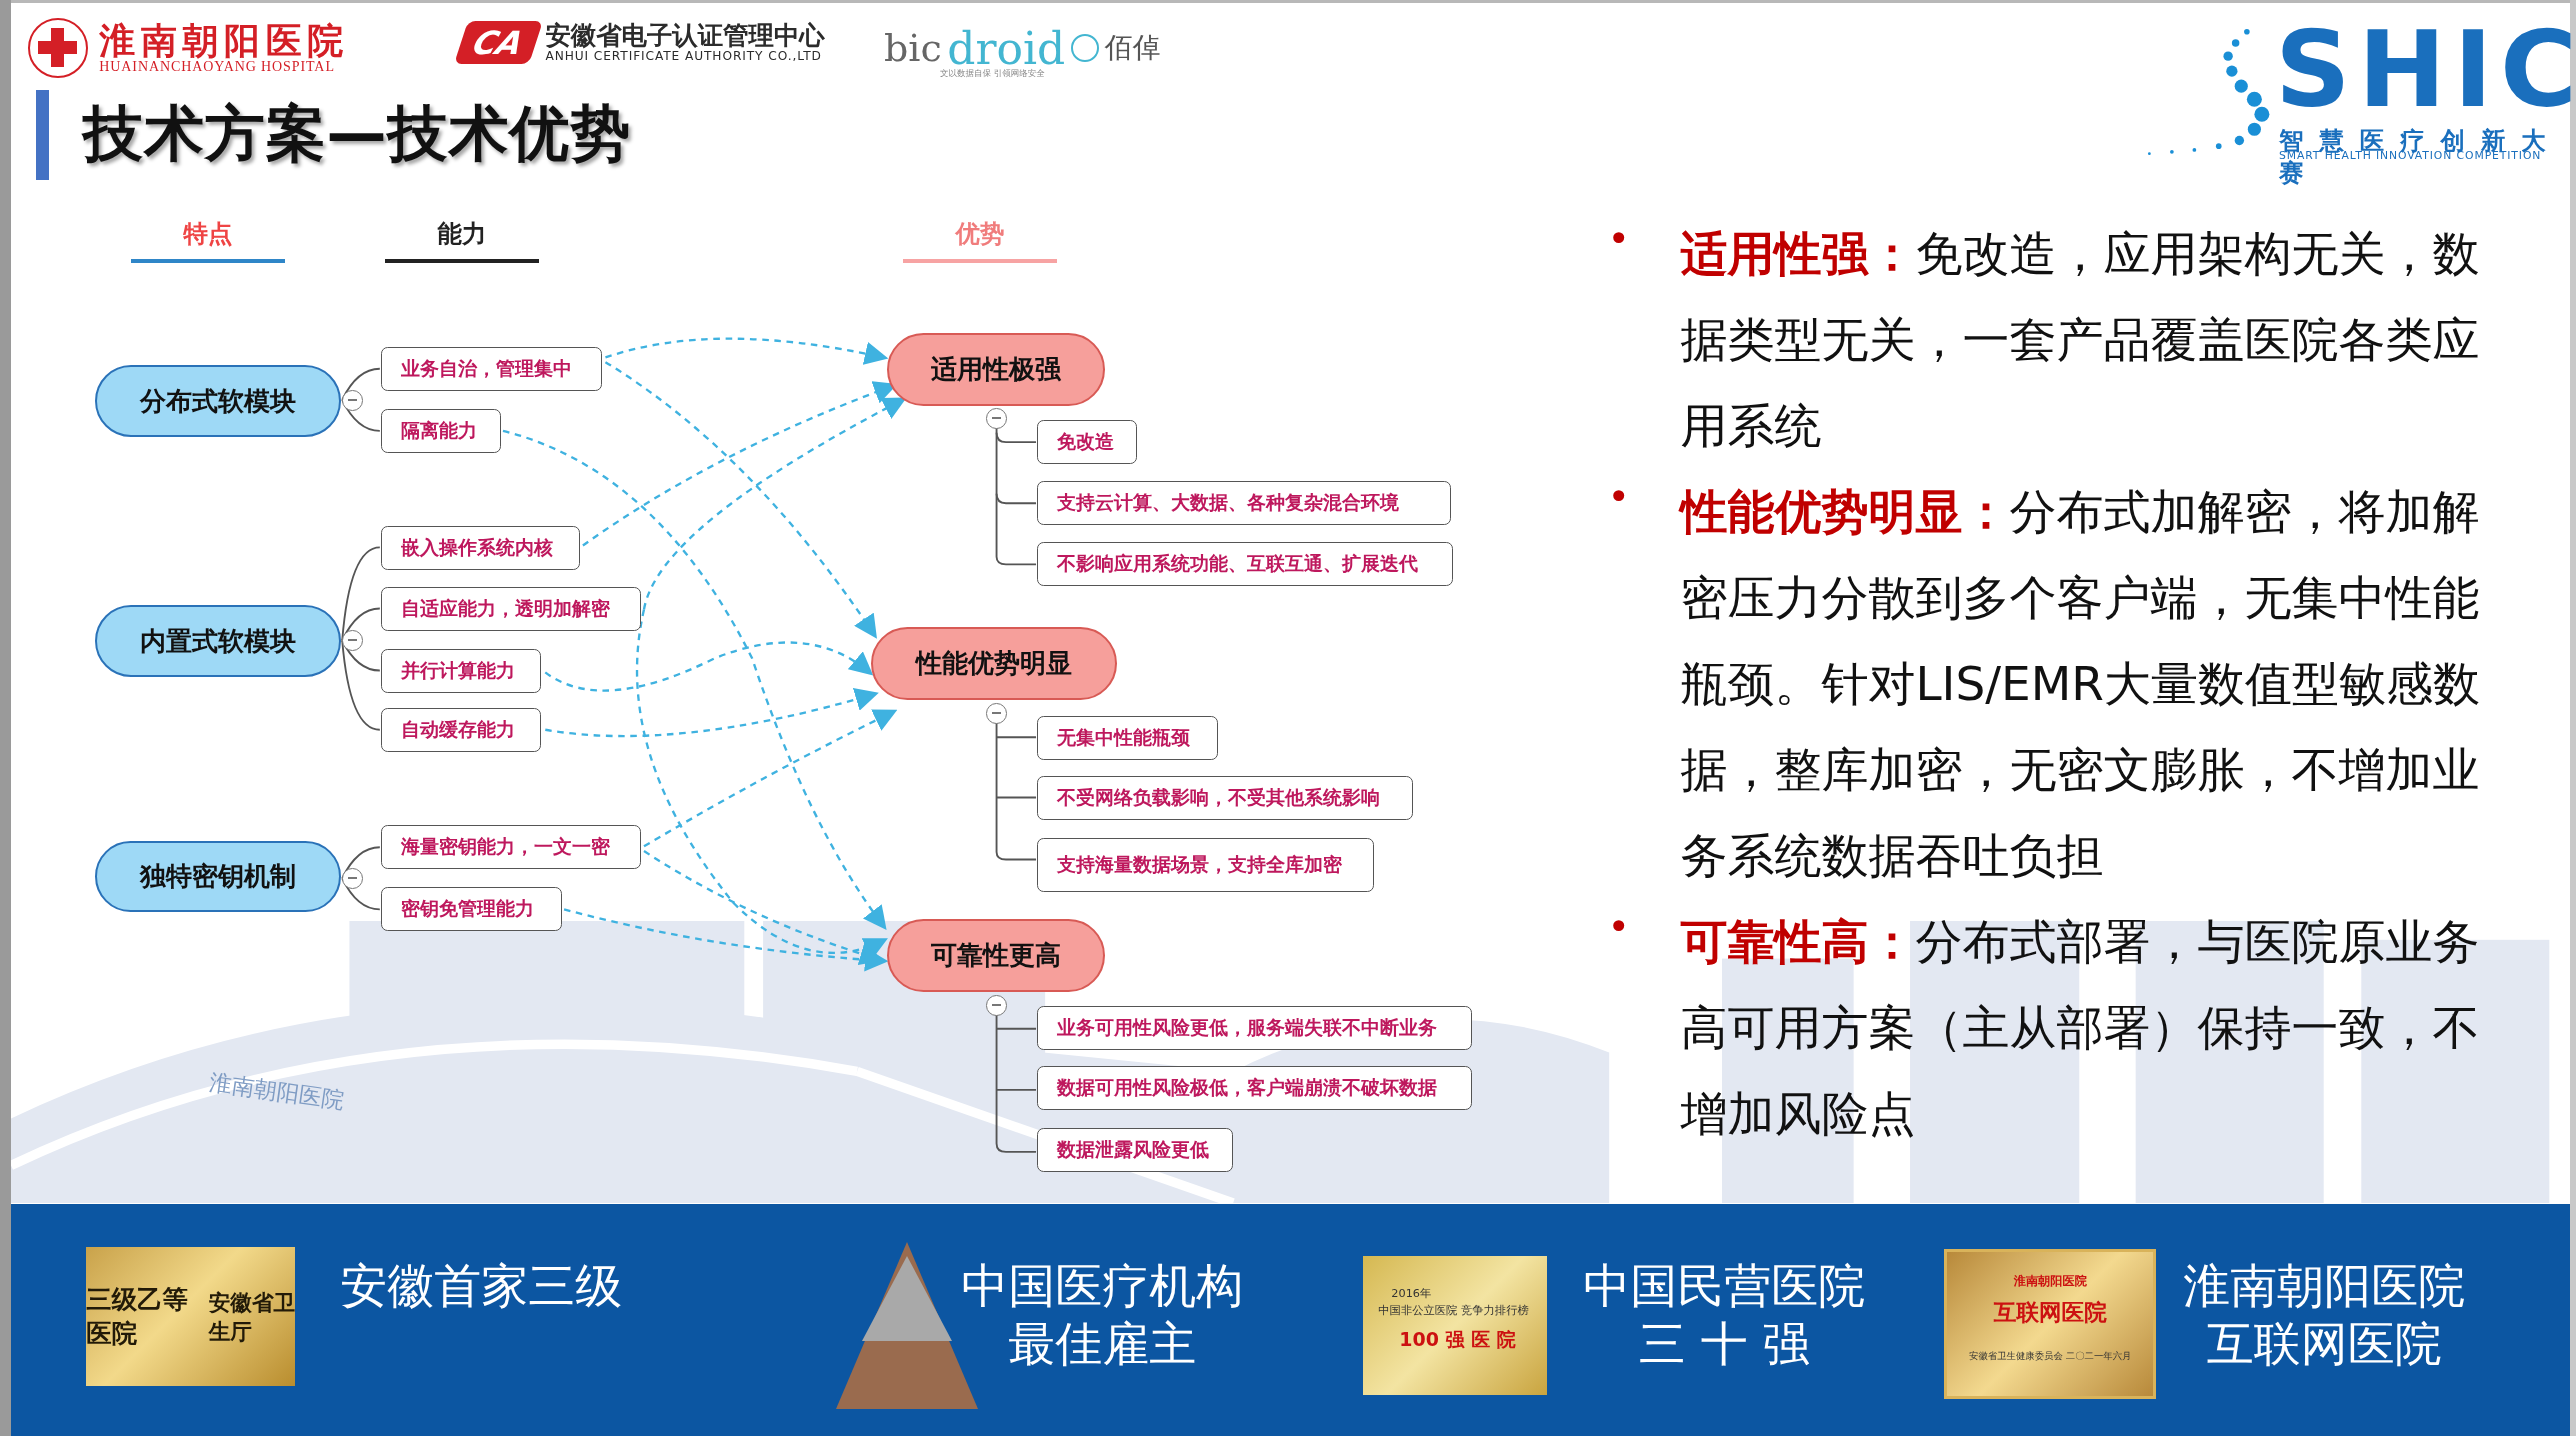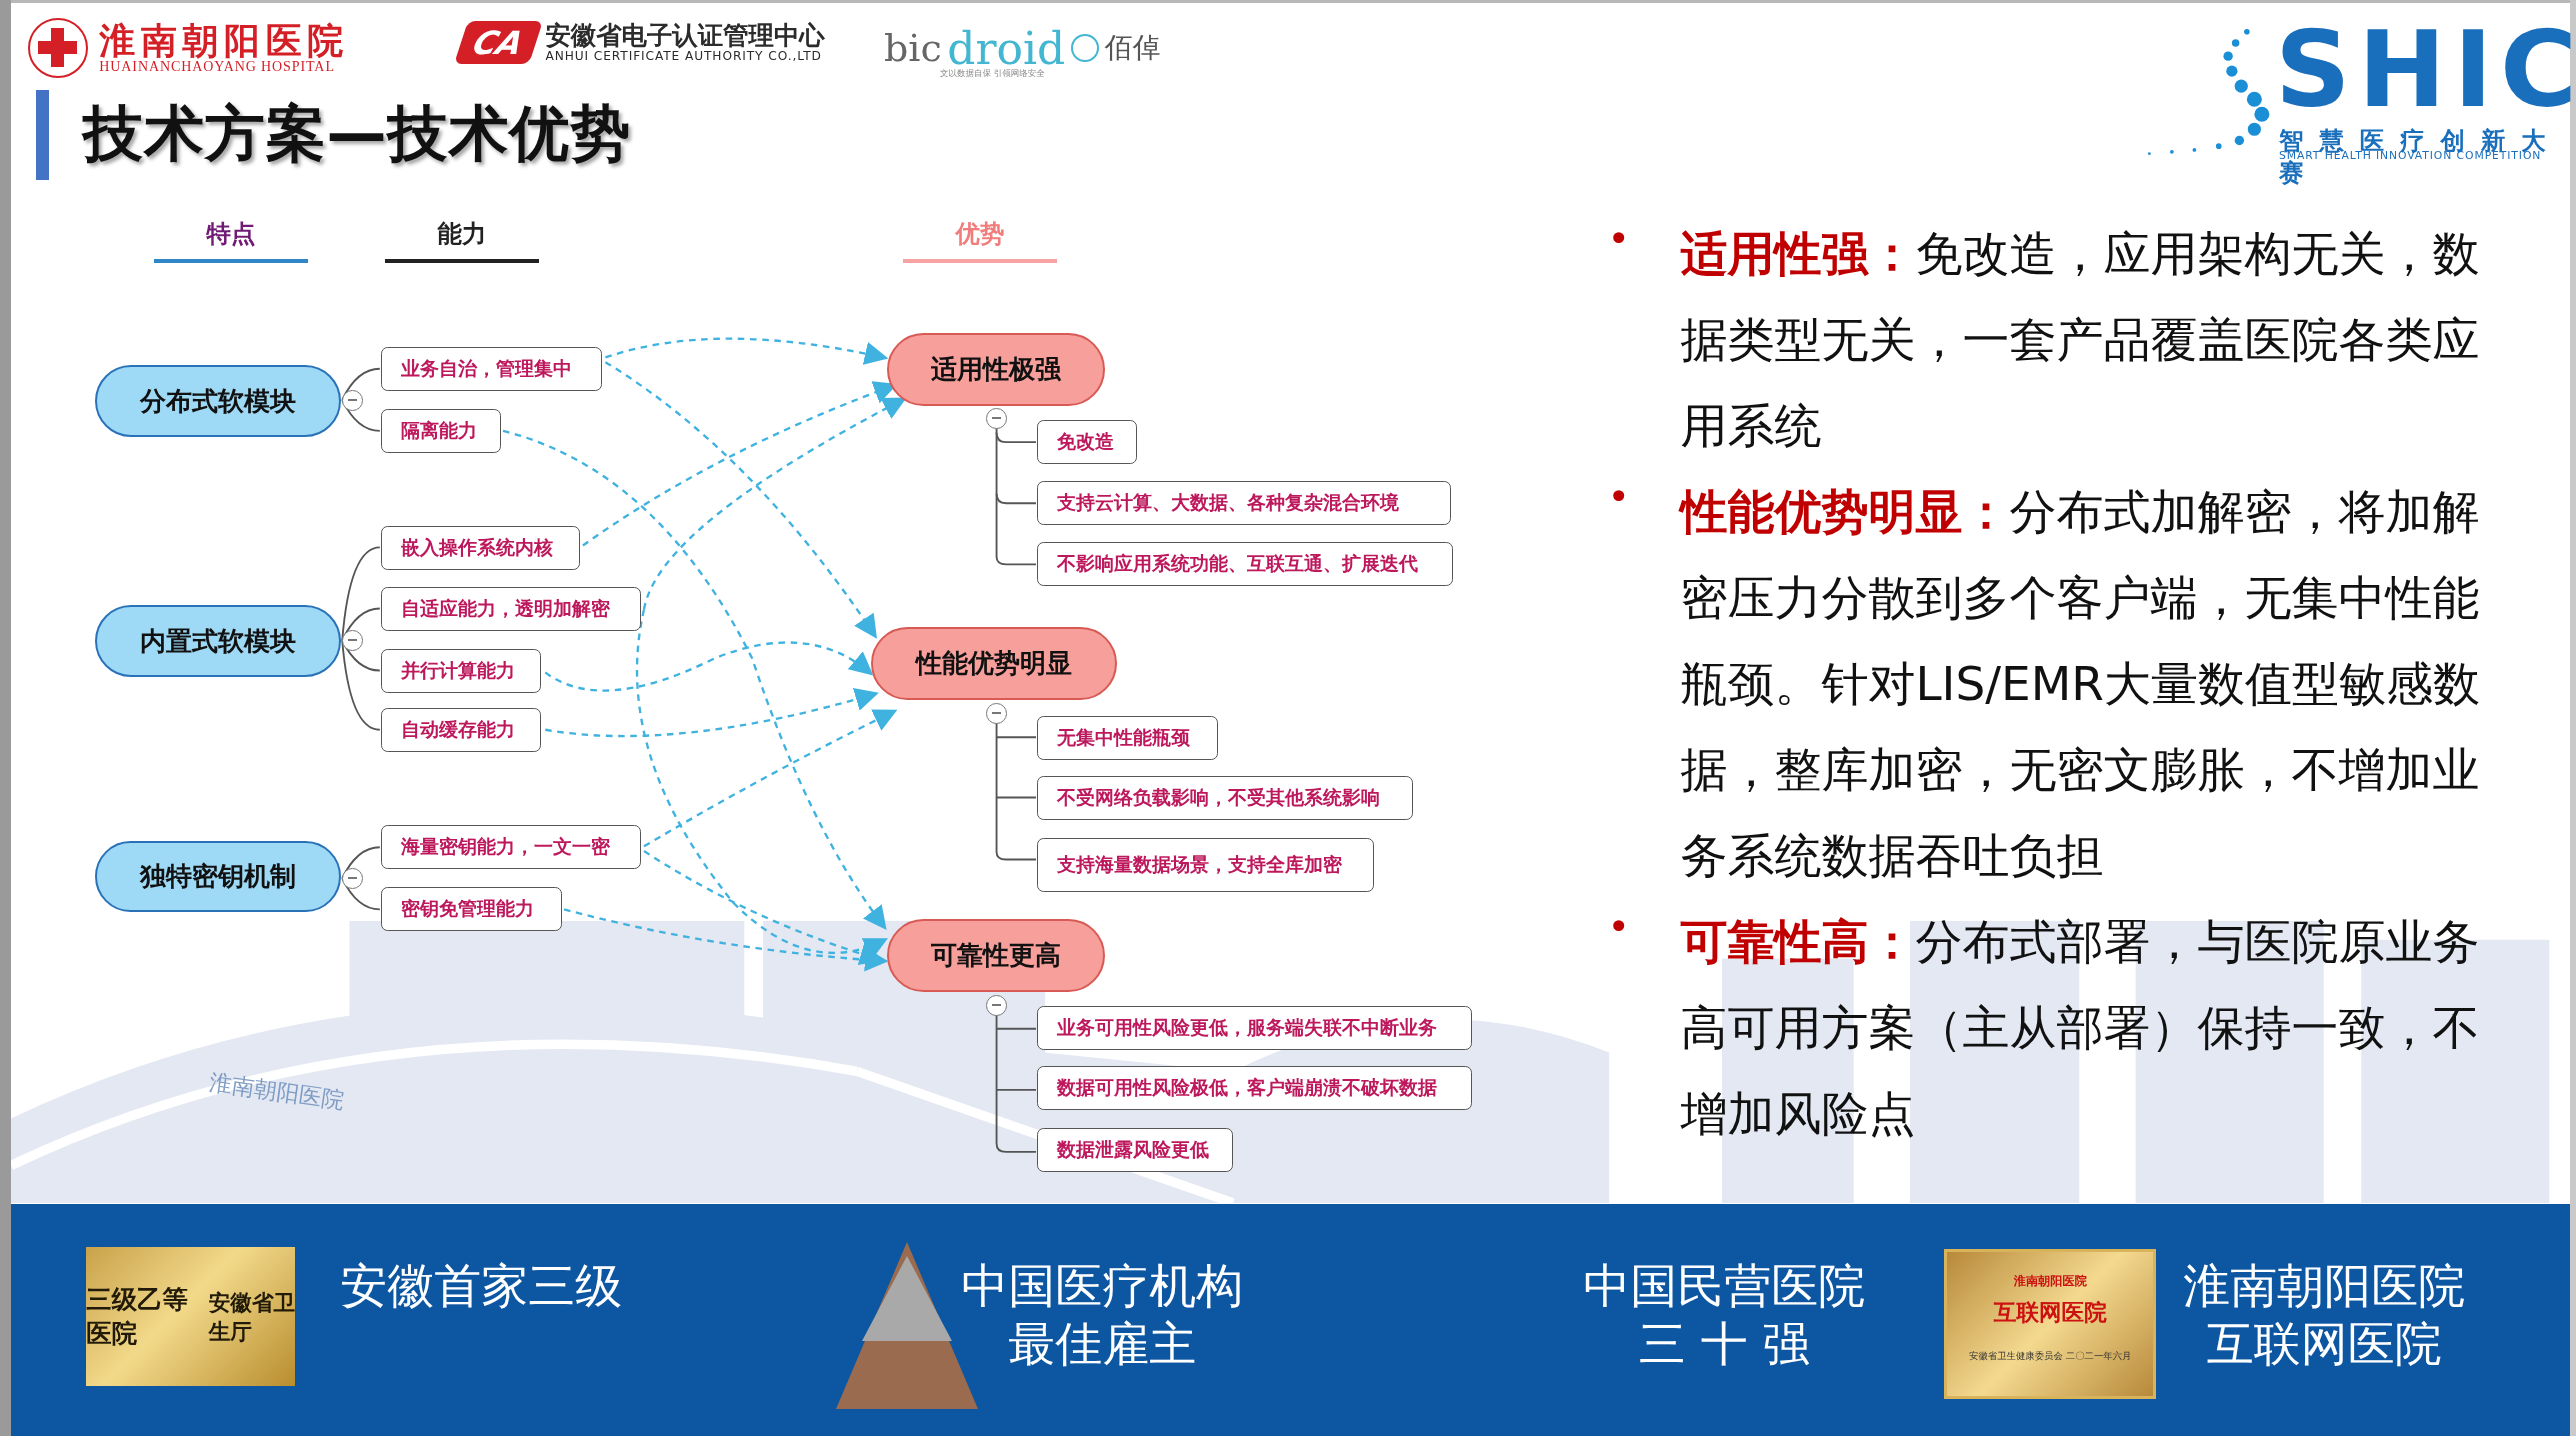--- a/index.html
+++ b/index.html
@@ -35,21 +35,21 @@
   .shic-word { left:2275px; top:19px; font-size:105px; font-weight:bold; color:#1a6fbd; letter-spacing:7.5px; font-family:"DejaVu Sans", sans-serif; line-height:103px; }
   .shic-cn { left:2279px; top:125px; font-size:24.4px; color:#1a6fbd; letter-spacing:16px; font-weight:bold; }
   .shic-en { left:2279px; top:149px; font-size:10.8px; color:#1a6fbd; letter-spacing:0.9px; }
 
   .title-bar { left:36px; top:90px; width:13px; height:90px; background:#4472c4; }
   .page-title { left:83px; top:94px; font-size:60px; font-weight:bold; color:#111; letter-spacing:0.9px; text-shadow:2.8px 2.8px 3.8px rgba(0,0,0,0.35); }
 
   
   .col-head { font-size:24.4px; font-weight:bold; text-align:center; }
   .col-head .ul { height:3.8px; margin-top:9.4px; }
-  .ch-1 { left:154px; top:218px; width:154px; color:#701a75; }
+  .ch-1 { left:131px; top:218px; width:154px; color:#ef4444; }
   .ch-1 .ul { background:#2f86c8; }
   .ch-2 { left:385px; top:218px; width:154px; color:#222; }
   .ch-2 .ul { background:#222; }
   .ch-3 { left:903px; top:218px; width:154px; color:#f07c7c; }
   .ch-3 .ul { background:#f7a3a3; }
 
   
   .pill { border-radius:38px; display:flex; align-items:center; justify-content:center; font-weight:bold; font-size:26px; color:#111; box-sizing:border-box; }
   .pill-blue { background:#9ed9f6; border:2.8px solid #2a72b8; }
   .pill-red { background:#f69f9b; border:2.8px solid #d85a55; }
@@ -273,20 +273,25 @@
     <div>安徽首家三级</div>
   </div>
 
   <div class="badge trophy"></div>
   <div class="badge trophy-top"></div>
   <div class="ft ft2">
     <div>中国医疗机构</div>
     <div>最佳雇主</div>
   </div>
 
+  <div class="badge b3">
+    <div class="t1">2016年</div>
+    <div class="t2">中国非公立医院 竞争力排行榜</div>
+    <div class="t3">100 强 医 院</div>
+  </div>
   <div class="ft ft3">
     <div>中国民营医院</div>
     <div>三 十 强</div>
   </div>
 
   <div class="badge b4">
     <div class="t1">淮南朝阳医院</div>
     <div class="t2">互联网医院</div>
     <div class="t3">安徽省卫生健康委员会 二〇二一年六月</div>
   </div>

